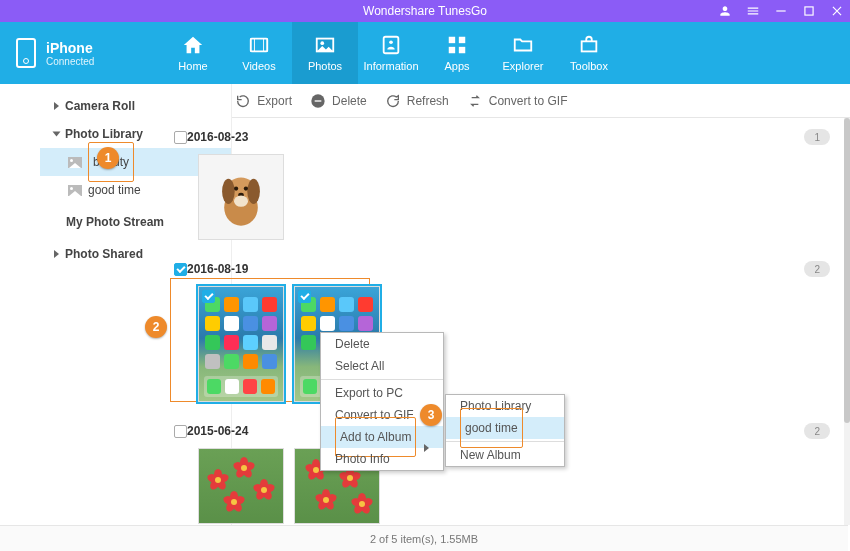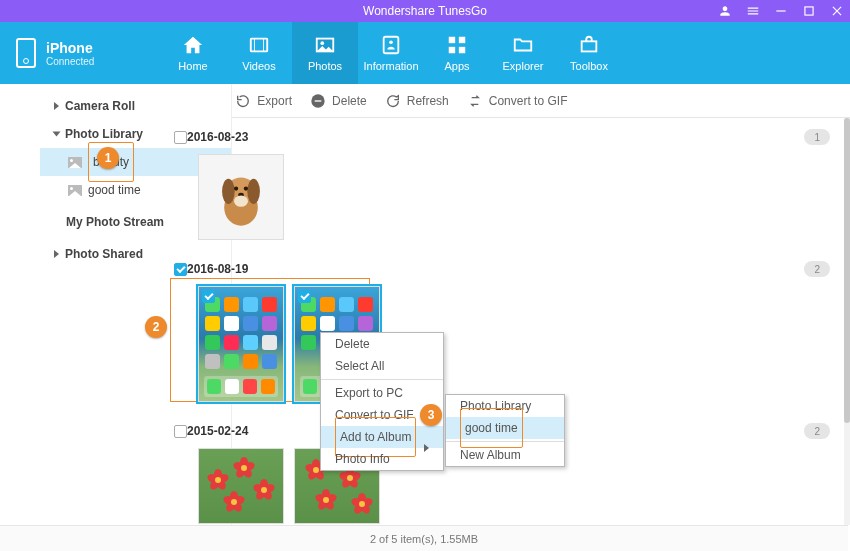--- a/index.html
+++ b/index.html
@@ -352,21 +352,21 @@
               <div class="ios-icon" style="background:#ff8a00"></div>
             </div>
         </div>
       </div>
     </div>
   </div>
 
   <div class="group">
     <div class="group-header">
       <span class="chk"></span>
-      <span class="group-date">2015-02-24</span>
+      <span class="group-date">2015-06-24</span>
       <span class="count-badge">2</span>
     </div>
     <div class="thumbs">
       <div class="thumb flowers" style="height:76px">
         <div class="flower" style="left:8px;top:20px">
             <div class="petal"></div>
             <div class="petal" style="transform:rotate(72deg)"></div>
             <div class="petal" style="transform:rotate(144deg)"></div>
             <div class="petal" style="transform:rotate(216deg)"></div>
             <div class="petal" style="transform:rotate(288deg)"></div>

